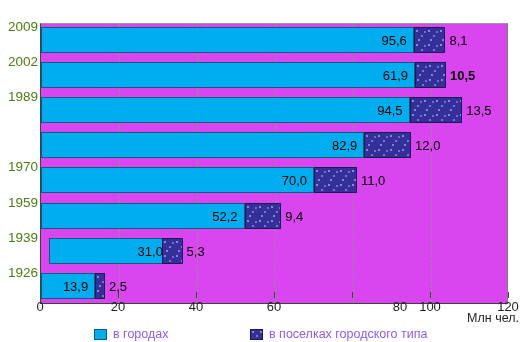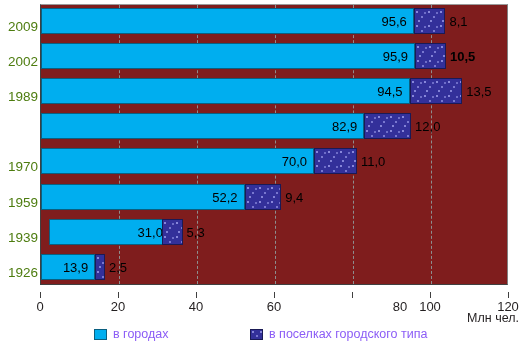--- a/index.html
+++ b/index.html
@@ -1,23 +1,23 @@
 <!DOCTYPE html>
 <html><head>
 <meta charset="utf-8">
 <style>
   html,body{margin:0;padding:0;background:#fff;}
   body{width:529px;height:342px;overflow:hidden;
        font-family:"Liberation Sans","DejaVu Sans",sans-serif;}
   #chart{position:relative;width:529px;height:342px;}
 
-  .plot{position:absolute;left:40px;top:4px;width:468px;height:281px;
+  .plot{position:absolute;left:40px;top:23px;width:468px;height:281px;
         border-left:1.5px solid #404040;border-right:1.5px solid #808080;
         border-top:1px solid #9a9a9a;border-bottom:1.5px solid #404040;
-        box-sizing:border-box;background:#7f1d1d;padding-left:38px;}
+        box-sizing:border-box;background:#d946ef;padding-left:38px;}
 
   .gridline{position:absolute;top:0;bottom:0;width:0;
             border-left:1px dashed #8e8e8e;}
 
   .rows{position:absolute;left:0;top:0;right:0;bottom:0;}
 
   .row{position:absolute;left:0;height:26px;}
   .seg{position:absolute;top:0;height:26px;box-sizing:border-box;}
   .seg.city{background:#00AEEF;border:1px solid #0a5f80;}
   .seg.town{background:#33309A;border:1px solid #1a1a55;
@@ -83,21 +83,21 @@
         <div class="row" style="top: 3px; width: 404.43px;">
           <div class="seg city" style="left: 0px; width: 372.84px;">
             <span class="vlabel inside">95,6</span>
           </div>
           <div class="seg town" style="left: 372.84px; width: 31.59px;">
             <span class="vlabel outside">8,1</span>
           </div>
         </div>
         <div class="row" style="top: 38.1px; width: 414.96px;">
           <div class="seg city" style="left: 0px; width: 374.01px;">
-            <span class="vlabel inside">95,9</span>
+            <span class="vlabel inside">61,9</span>
           </div>
           <div class="seg town" style="left: 374.01px; width: 31px; font-weight: bold;">
             <span class="vlabel outside">10,5</span>
           </div>
         </div>
         <div class="row" style="top: 73.2px; width: 494px;">
           <div class="seg city" style="left: 0px; width: 368.55px;">
             <span class="vlabel inside">94,5</span>
           </div>
           <div class="seg town" style="left: 368.55px; width: 52.65px;">

